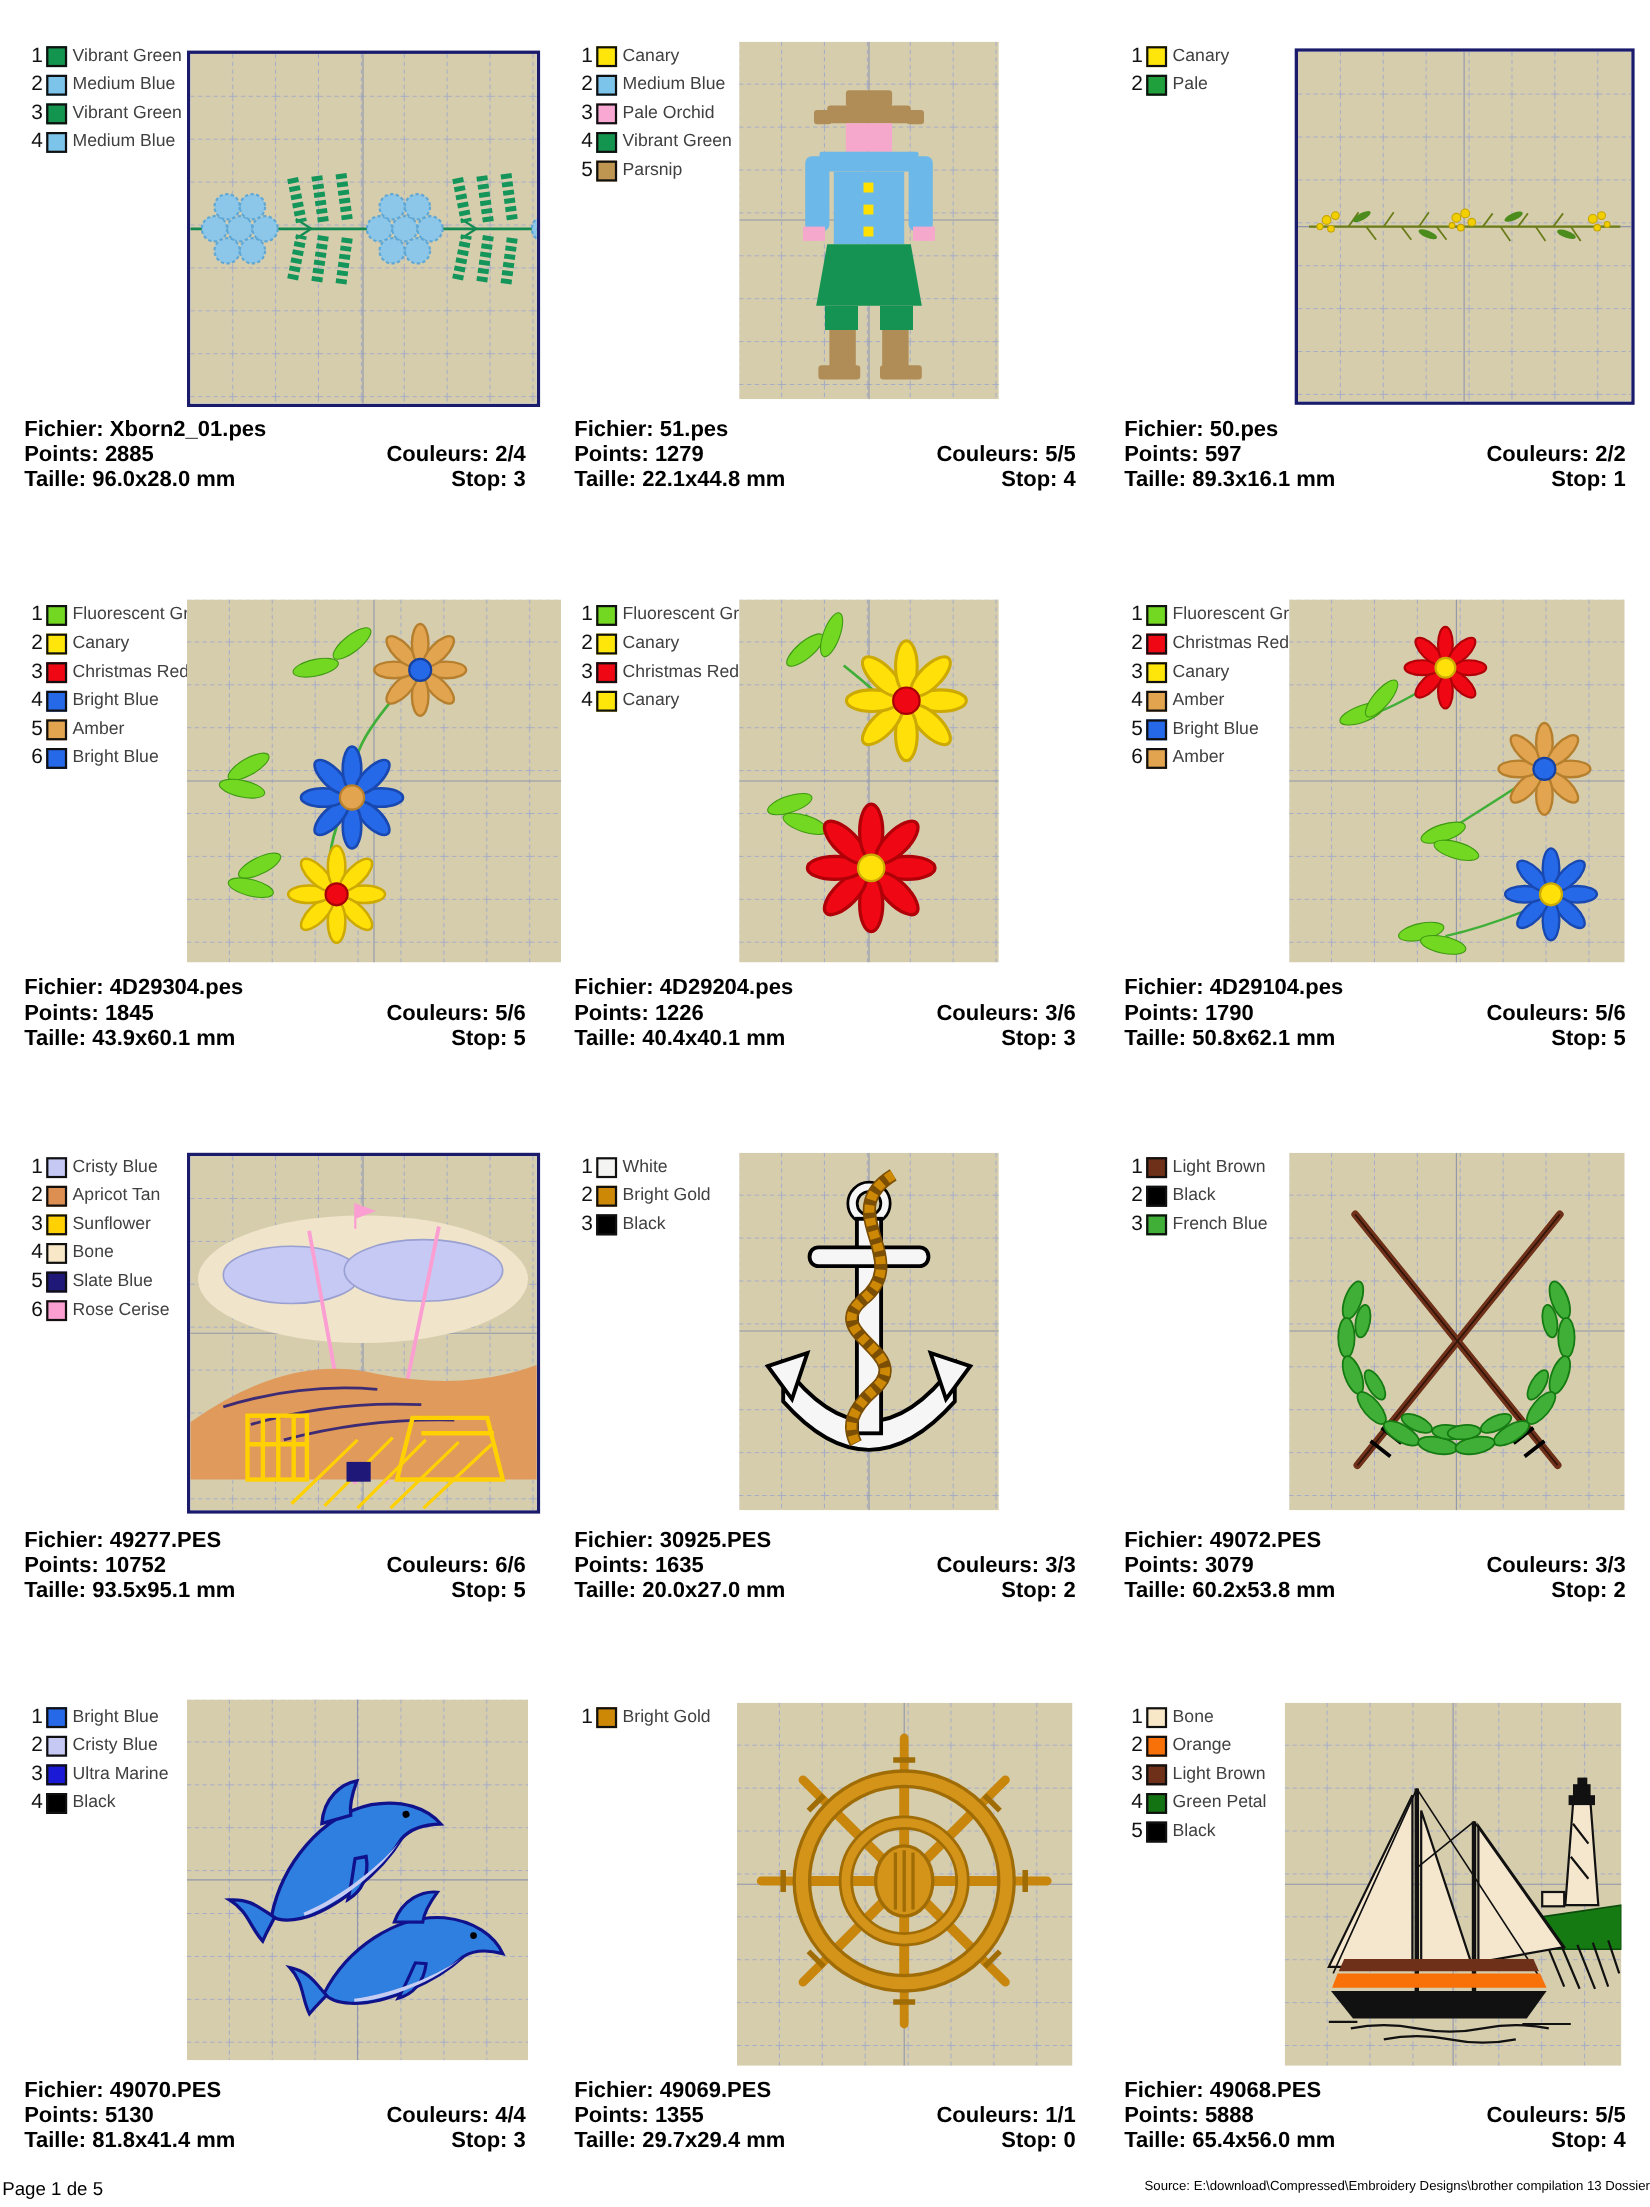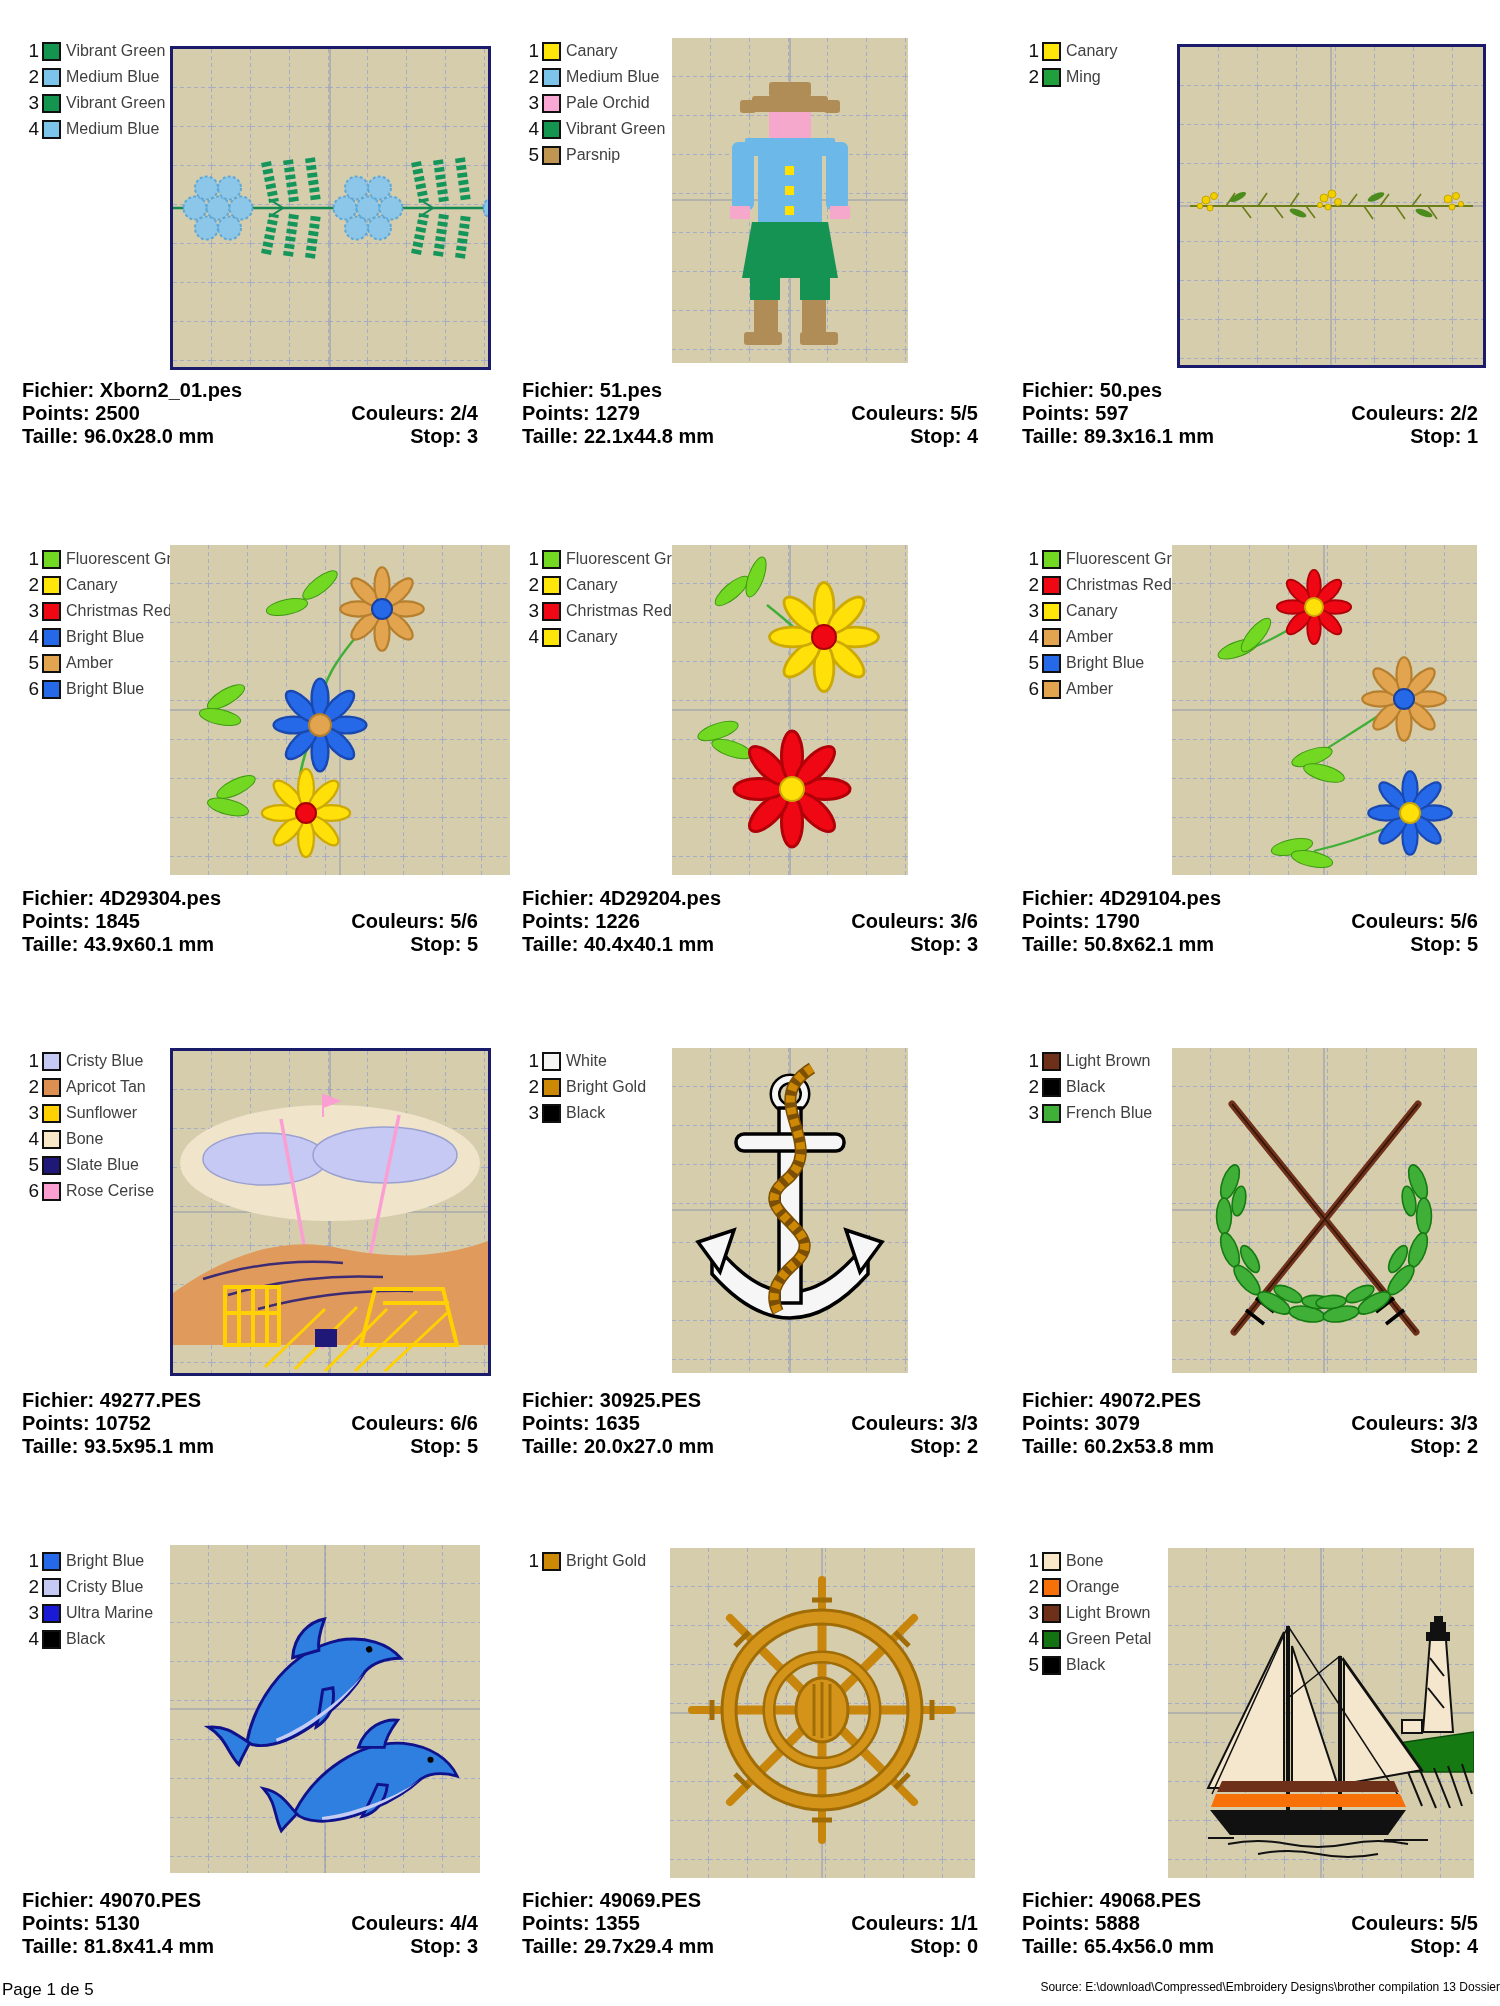--- a/index.html
+++ b/index.html
@@ -116,21 +116,21 @@
         <use href="#bclu" fill="#8cc6e8" stroke="#5fa8d6" transform="translate(45,159)"></use>
         <use href="#bclu" fill="#8cc6e8" stroke="#5fa8d6" transform="translate(195,159)"></use>
         <use href="#bclu" fill="#8cc6e8" stroke="#5fa8d6" transform="translate(345,159)"></use>
         <use href="#gchev" stroke="#14955a" transform="translate(120,159)"></use>
         <use href="#gchev" stroke="#14955a" transform="translate(270,159)"></use>
       </svg>
     </div>
     <div class="meta">
       <div><span>Fichier:</span> <span>Xborn2_01.pes</span></div>
       <div class="m2">
-          <span><span>Points:</span> <span>2500</span></span>
+          <span><span>Points:</span> <span>2885</span></span>
           <span><span>Couleurs:</span> <span>2/4</span></span>
         </div>
       <div class="m2">
           <span><span>Taille:</span> <span>96.0x28.0 mm</span></span>
           <span><span>Stop:</span> <span>3</span></span>
         </div>
     </div>
   </div>
 
   <div class="cell" style="left:500px;top:30px">
@@ -211,21 +211,21 @@
   <div class="cell" style="left:1000px;top:30px">
     <div class="legend">
       <div class="lrow">
           <span class="lnum">1</span>
           <span class="swatch" style="background-color: rgb(255, 230, 10);"></span>
           <span class="lname">Canary</span>
         </div>
       <div class="lrow">
           <span class="lnum">2</span>
           <span class="swatch" style="background-color: rgb(31, 160, 60);"></span>
-          <span class="lname">Ming</span>
+          <span class="lname">Pale</span>
         </div>
     </div>
     <div class="preview bordered" style="left:177px;top:14px">
       <svg width="303" height="318" viewBox="0 0 303 318">
         <defs>
             <pattern id="g3" width="39" height="39" patternUnits="userSpaceOnUse">
               <path d="M38.5,0V39M0,38.5H39" fill="none" stroke="#a8adc6" stroke-dasharray="4 3"></path>
             </pattern>
           </defs>
         <rect width="303" height="318" fill="#d6cdad"></rect>

